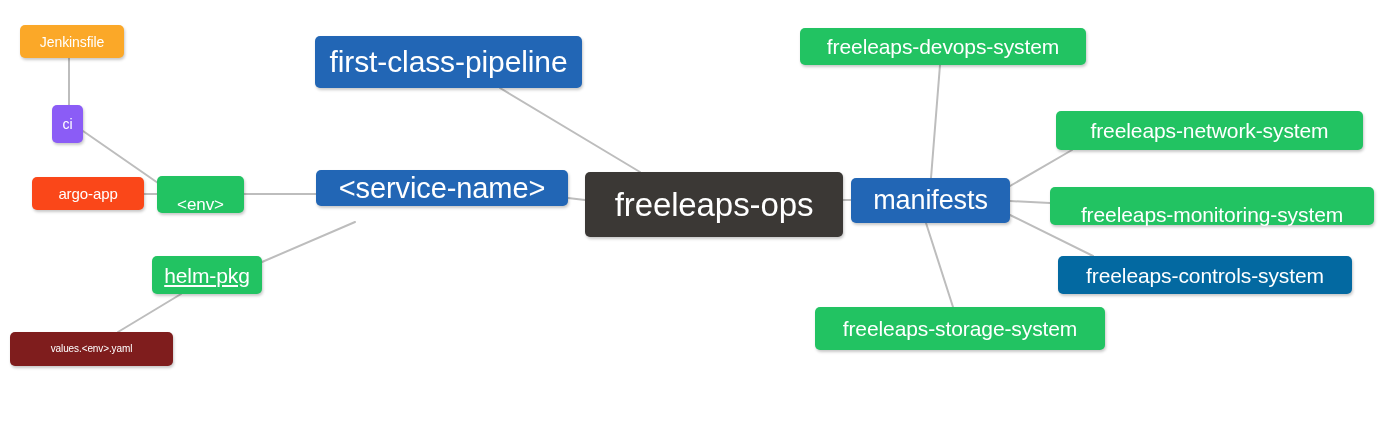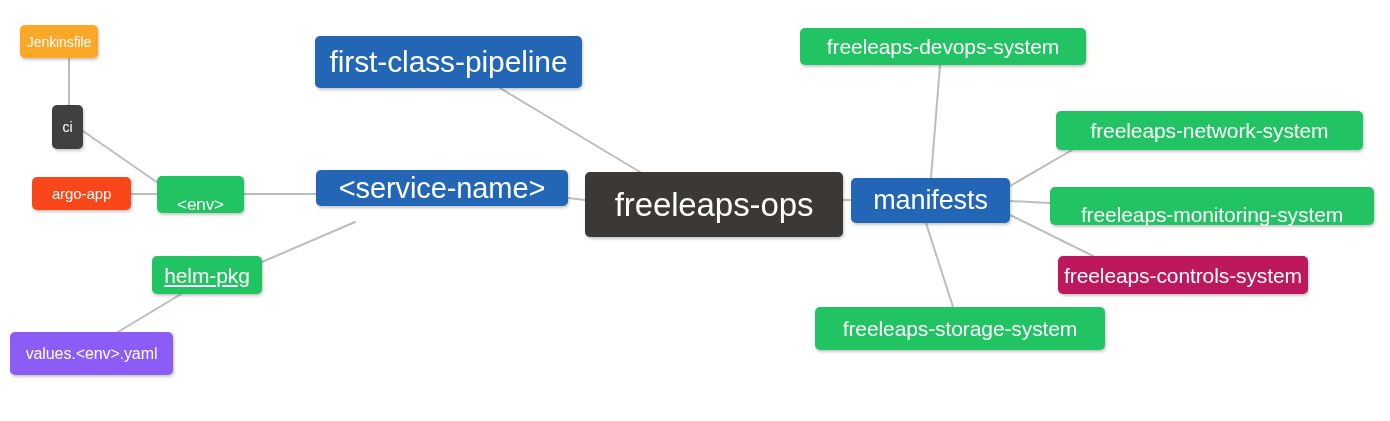--- a/index.html
+++ b/index.html
@@ -61,36 +61,36 @@
       <line x1="500" y1="88" x2="640" y2="172" stroke="#bdbdbd" stroke-width="2" stroke-linecap="round"></line>
       <line x1="568" y1="198" x2="585" y2="200" stroke="#bdbdbd" stroke-width="2" stroke-linecap="round"></line>
       <line x1="843" y1="200" x2="851" y2="200" stroke="#bdbdbd" stroke-width="2" stroke-linecap="round"></line>
       <line x1="931" y1="178" x2="940" y2="65" stroke="#bdbdbd" stroke-width="2" stroke-linecap="round"></line>
       <line x1="1010" y1="186" x2="1072" y2="150" stroke="#bdbdbd" stroke-width="2" stroke-linecap="round"></line>
       <line x1="1010" y1="201" x2="1050" y2="203" stroke="#bdbdbd" stroke-width="2" stroke-linecap="round"></line>
       <line x1="1010" y1="215" x2="1093" y2="256" stroke="#bdbdbd" stroke-width="2" stroke-linecap="round"></line>
       <line x1="926" y1="223" x2="953" y2="307" stroke="#bdbdbd" stroke-width="2" stroke-linecap="round"></line>
     </svg>
   <div id="nodes">
-      <div class="node" style="left: 20px; top: 25px; width: 78px; height: 33px; background: rgb(251, 168, 40); font-size: 14px;">
+      <div class="node" style="left: 20px; top: 25px; width: 104px; height: 33px; background: rgb(251, 168, 40); font-size: 14px;">
         <span class="node-label">Jenkinsfile</span>
       </div>
-      <div class="node" style="left: 52px; top: 105px; width: 31px; height: 44px; background: #404040; font-size: 14px;">
+      <div class="node" style="left: 52px; top: 105px; width: 31px; height: 38px; background: #8b5cf6; font-size: 14px;">
         <span class="node-label">ci</span>
       </div>
-      <div class="node" style="left: 32px; top: 177px; width: 99px; height: 33px; background: rgb(250, 71, 25); font-size: 15px;">
+      <div class="node" style="left: 32px; top: 177px; width: 112px; height: 33px; background: rgb(250, 71, 25); font-size: 15px;">
         <span class="node-label">argo-app</span>
       </div>
       <div class="node" style="left: 157px; top: 176px; width: 87px; height: 37px; background: rgb(34, 195, 98); font-size: 17px; align-items: flex-end;">
         <span class="node-label">&lt;env&gt;</span>
       </div>
       <div class="node" style="left: 152px; top: 256px; width: 110px; height: 38px; background: rgb(34, 195, 98); font-size: 21px; text-decoration: underline;">
         <span class="node-label">helm-pkg</span>
       </div>
-      <div class="node" style="left: 10px; top: 332px; width: 163px; height: 43px; background: #8b5cf6; font-size: 16px;">
+      <div class="node" style="left: 10px; top: 332px; width: 163px; height: 34px; background: #7f1d1d; font-size: 10px;">
         <span class="node-label">values.&lt;env&gt;.yaml</span>
       </div>
       <div class="node" style="left: 315px; top: 36px; width: 267px; height: 52px; background: rgb(34, 102, 181); font-size: 30px;">
         <span class="node-label">first-class-pipeline</span>
       </div>
       <div class="node" style="left: 316px; top: 170px; width: 252px; height: 36px; background: rgb(34, 102, 181); font-size: 29px;">
         <span class="node-label">&lt;service-name&gt;</span>
       </div>
       <div class="node" style="left: 585px; top: 172px; width: 258px; height: 65px; background: rgb(59, 56, 53); font-size: 33px; align-items: center;">
         <span class="node-label">freeleaps-ops</span>
@@ -100,20 +100,20 @@
       </div>
       <div class="node" style="left: 800px; top: 28px; width: 286px; height: 37px; background: rgb(34, 195, 98); font-size: 21px;">
         <span class="node-label">freeleaps-devops-system</span>
       </div>
       <div class="node" style="left: 1056px; top: 111px; width: 307px; height: 39px; background: rgb(34, 195, 98); font-size: 21px;">
         <span class="node-label">freeleaps-network-system</span>
       </div>
       <div class="node" style="left: 1050px; top: 187px; width: 324px; height: 38px; background: rgb(34, 195, 98); font-size: 21px; align-items: flex-end;">
         <span class="node-label">freeleaps-monitoring-system</span>
       </div>
-      <div class="node" style="left: 1058px; top: 256px; width: 250px; height: 38px; background: #be185d; font-size: 21px;">
+      <div class="node" style="left: 1058px; top: 256px; width: 294px; height: 38px; background: #0369a1; font-size: 21px;">
         <span class="node-label">freeleaps-controls-system</span>
       </div>
       <div class="node" style="left: 815px; top: 307px; width: 290px; height: 43px; background: rgb(34, 195, 98); font-size: 21px;">
         <span class="node-label">freeleaps-storage-system</span>
       </div>
     </div>
 </div>
 
 </body></html>

